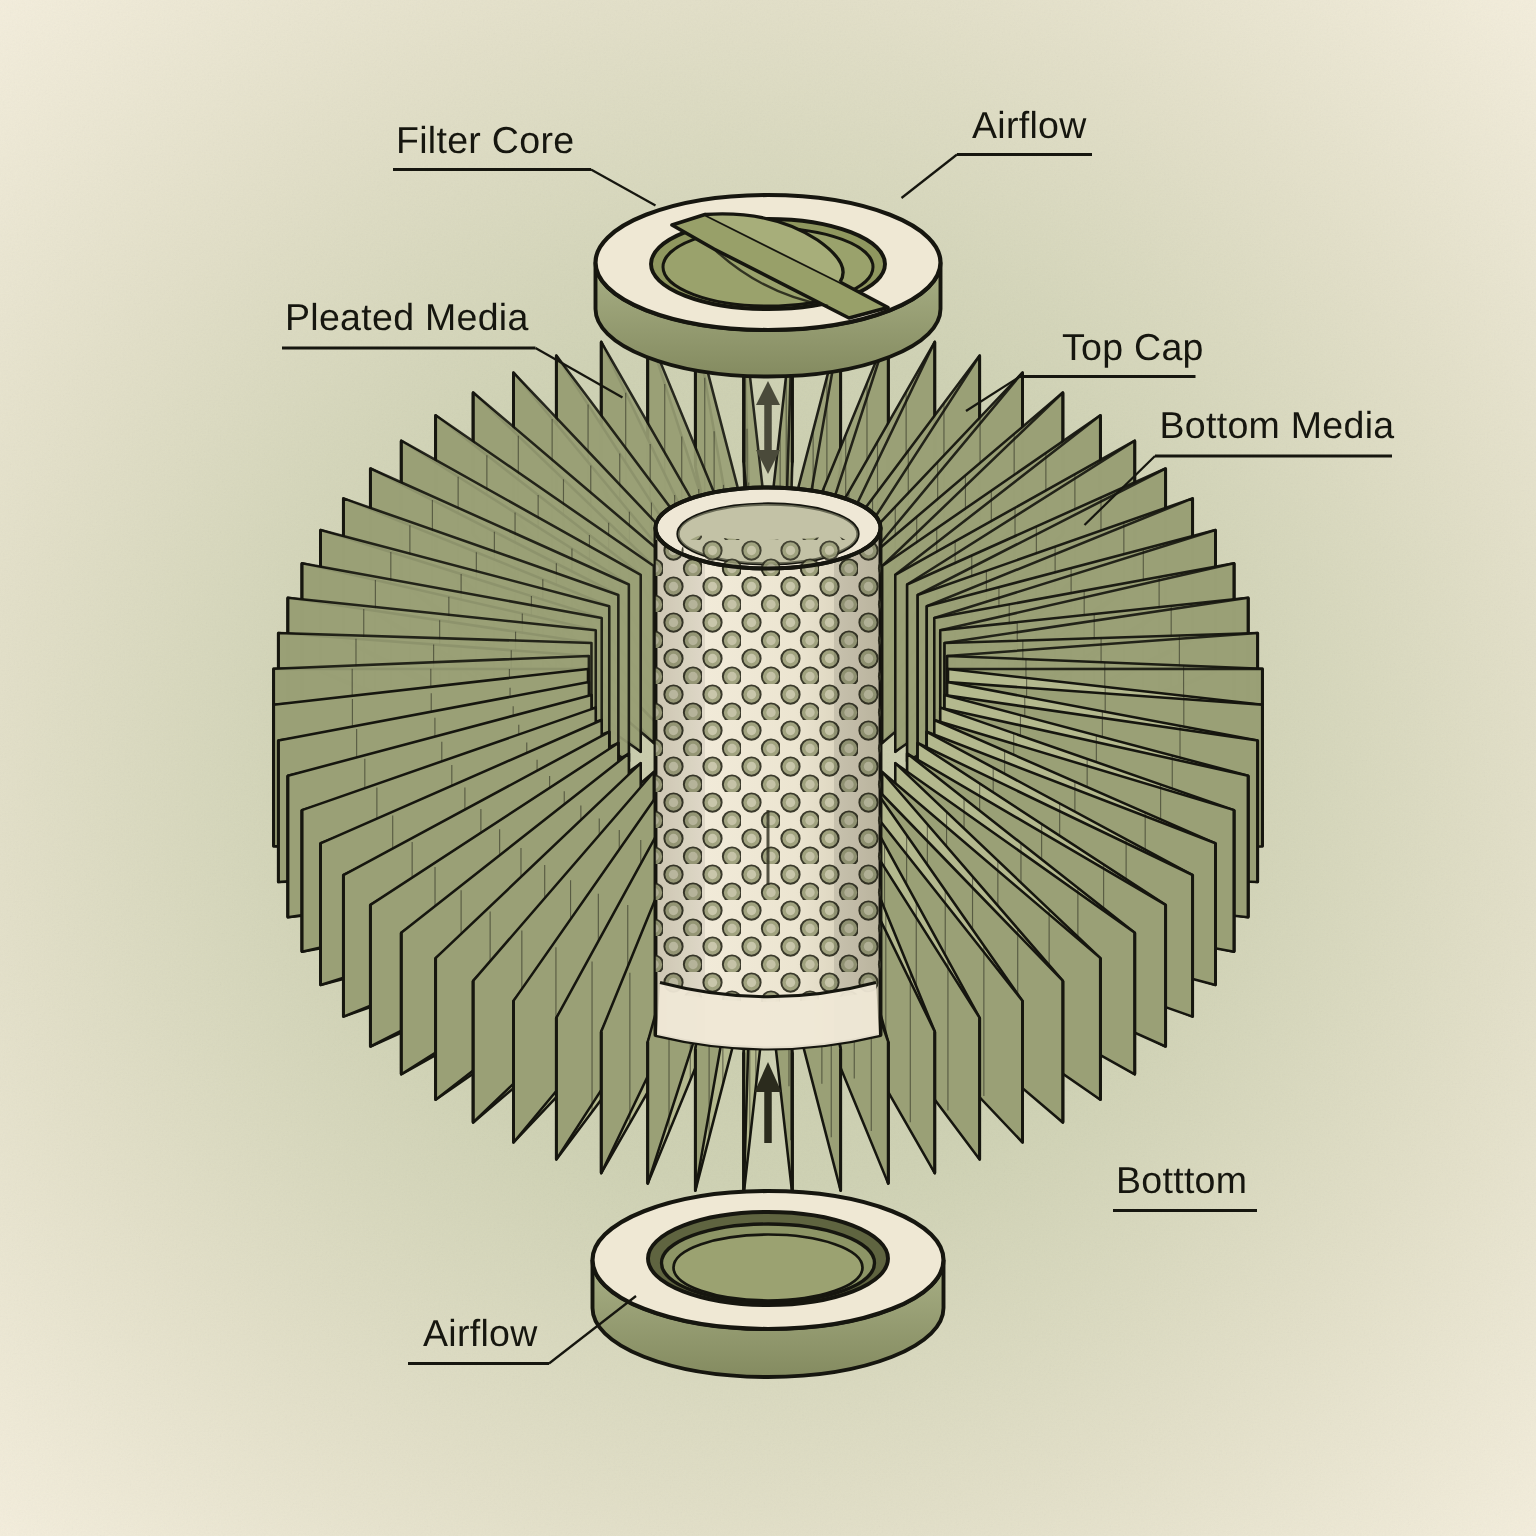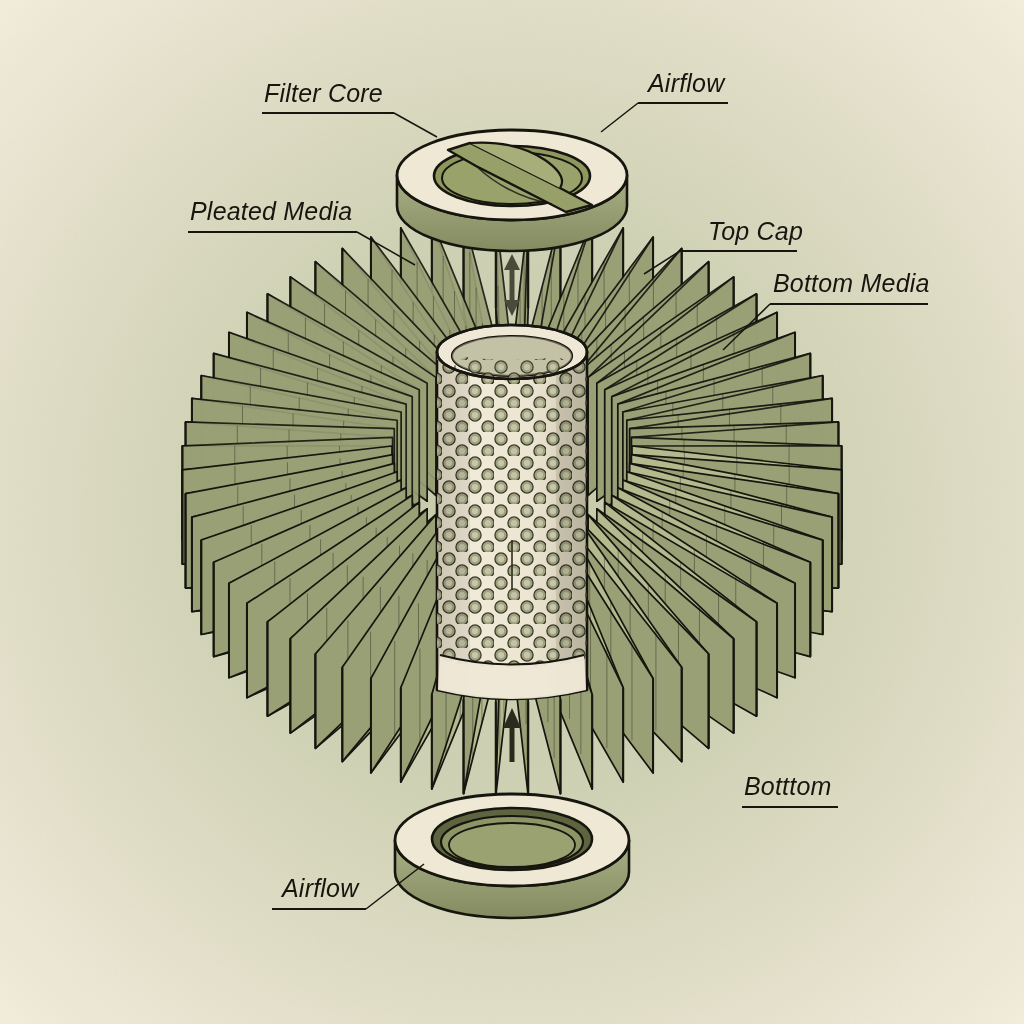--- a/index.html
+++ b/index.html
@@ -6,21 +6,21 @@
     margin: 0; padding: 0;
     background: #ffffff;
   }
   body {
     width: 1024px; height: 1024px;
     overflow: hidden;
     font-family: "Liberation Sans", sans-serif;
   }
   #diagram-root {
     position: relative;
-    width: 1024px; height: 1024px; font-style: italic;
+    width: 1024px; height: 1024px;
   }
   #diagram-svg {
     position: absolute;
     top: 0; left: 0;
     width: 1024px; height: 1024px;
     display: block;
   }
   .label-text {
     font-family: "Liberation Sans", sans-serif;
     font-size: 25px;

